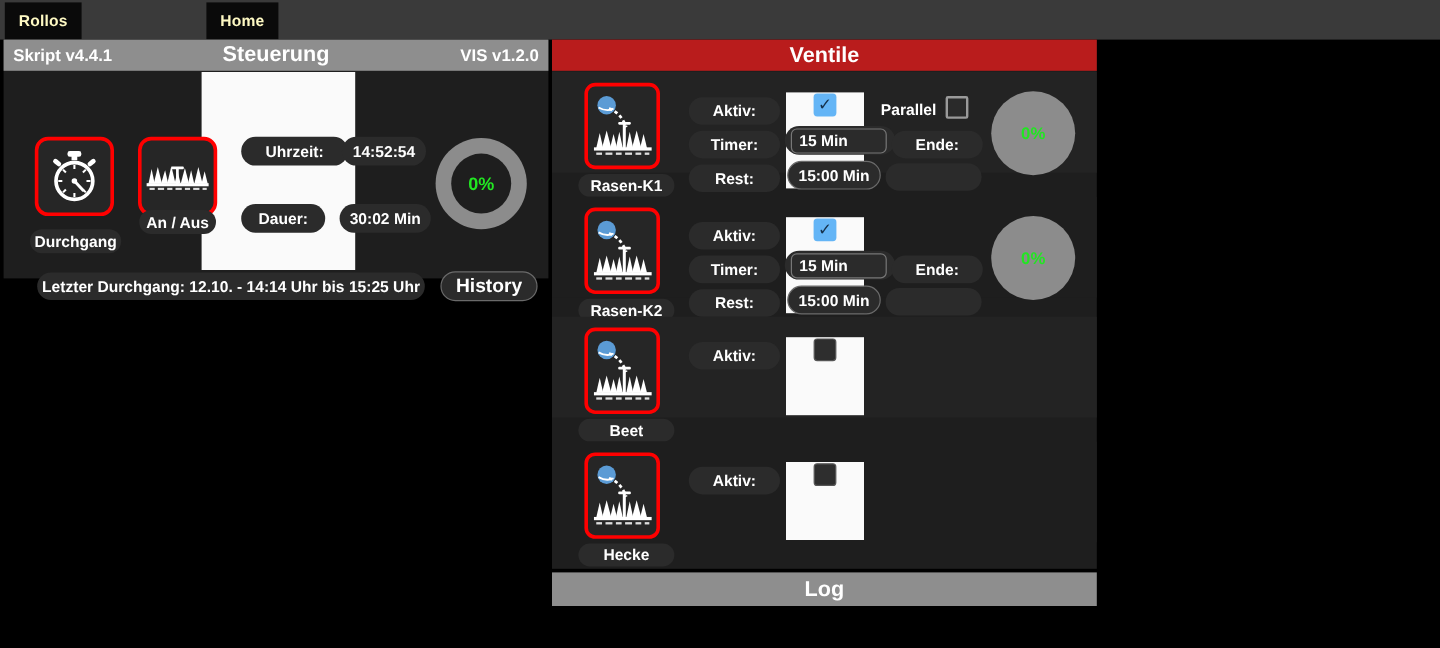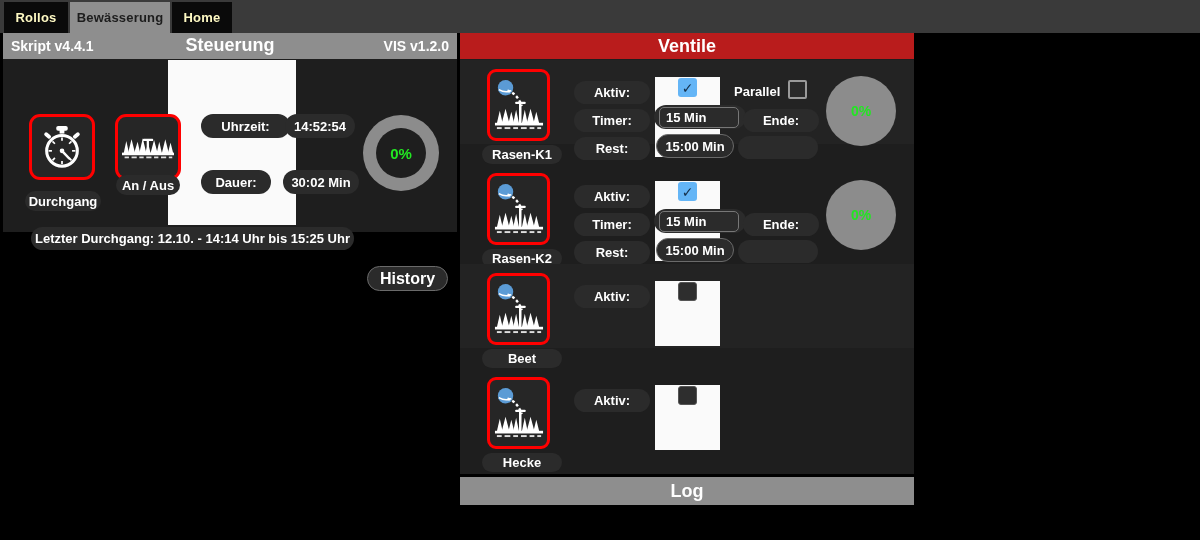--- a/index.html
+++ b/index.html
@@ -38,21 +38,21 @@
         color:#ffffff;box-sizing:border-box;}
   .pill.bordered{border:1px solid #6a6a6a;}
   #lbAuto{left:22px;top:158px;width:76px;height:20px;font-size:13px;}
   #lbOnOff{left:113px;top:142px;width:64px;height:20px;}
 
   #pUhrzeit{left:198px;top:81px;width:89px;height:24px;}
   #vUhrzeit{left:282px;top:81px;width:70px;height:24px;}
   #pDauer{left:198px;top:137px;width:70px;height:24px;}
   #vDauer{left:280px;top:137px;width:76px;height:24px;}
   #lastrun{left:28px;top:194px;width:323px;height:23px;font-size:13px;}
-  #history{left:364px;top:193px;width:81px;height:25px;font-size:16px;margin-top:40px;}
+  #history{left:364px;top:193px;width:81px;height:25px;font-size:16px;}
 
   
   .donut{position:absolute;border-radius:50%;
          background:conic-gradient(#8c8c8c 0deg 360deg);
          display:flex;align-items:center;justify-content:center;}
   .donut::after{content:"";position:absolute;border-radius:50%;background:#1e1e1e;}
   .donut .val{position:relative;z-index:2;color:#22e622;font-weight:bold;}
   #gaugeMain{left:360px;top:82px;width:76px;height:76px;}
   #gaugeMain::after{width:50px;height:50px;}
   #gaugeMain .val{font-size:15px;}
@@ -102,21 +102,20 @@
           display:flex;align-items:center;justify-content:center;
           font-size:18px;font-weight:bold;color:#fff;}
 </style>
 </head>
 <body>
 
 <div class="screen">
 
   <div class="tabbar">
     <div class="tab" id="tab0">Rollos</div>
-    <div class="tab active" id="tab1">Bewässerung</div>
     <div class="tab" id="tab2">Home</div>
   </div>
 
   <div class="lpanel">
 
     <div class="lhdr">
       <div class="l">Skript v4.4.1</div>
       <div class="c">Steuerung</div>
       <div class="r">VIS v1.2.0</div>
     </div>

